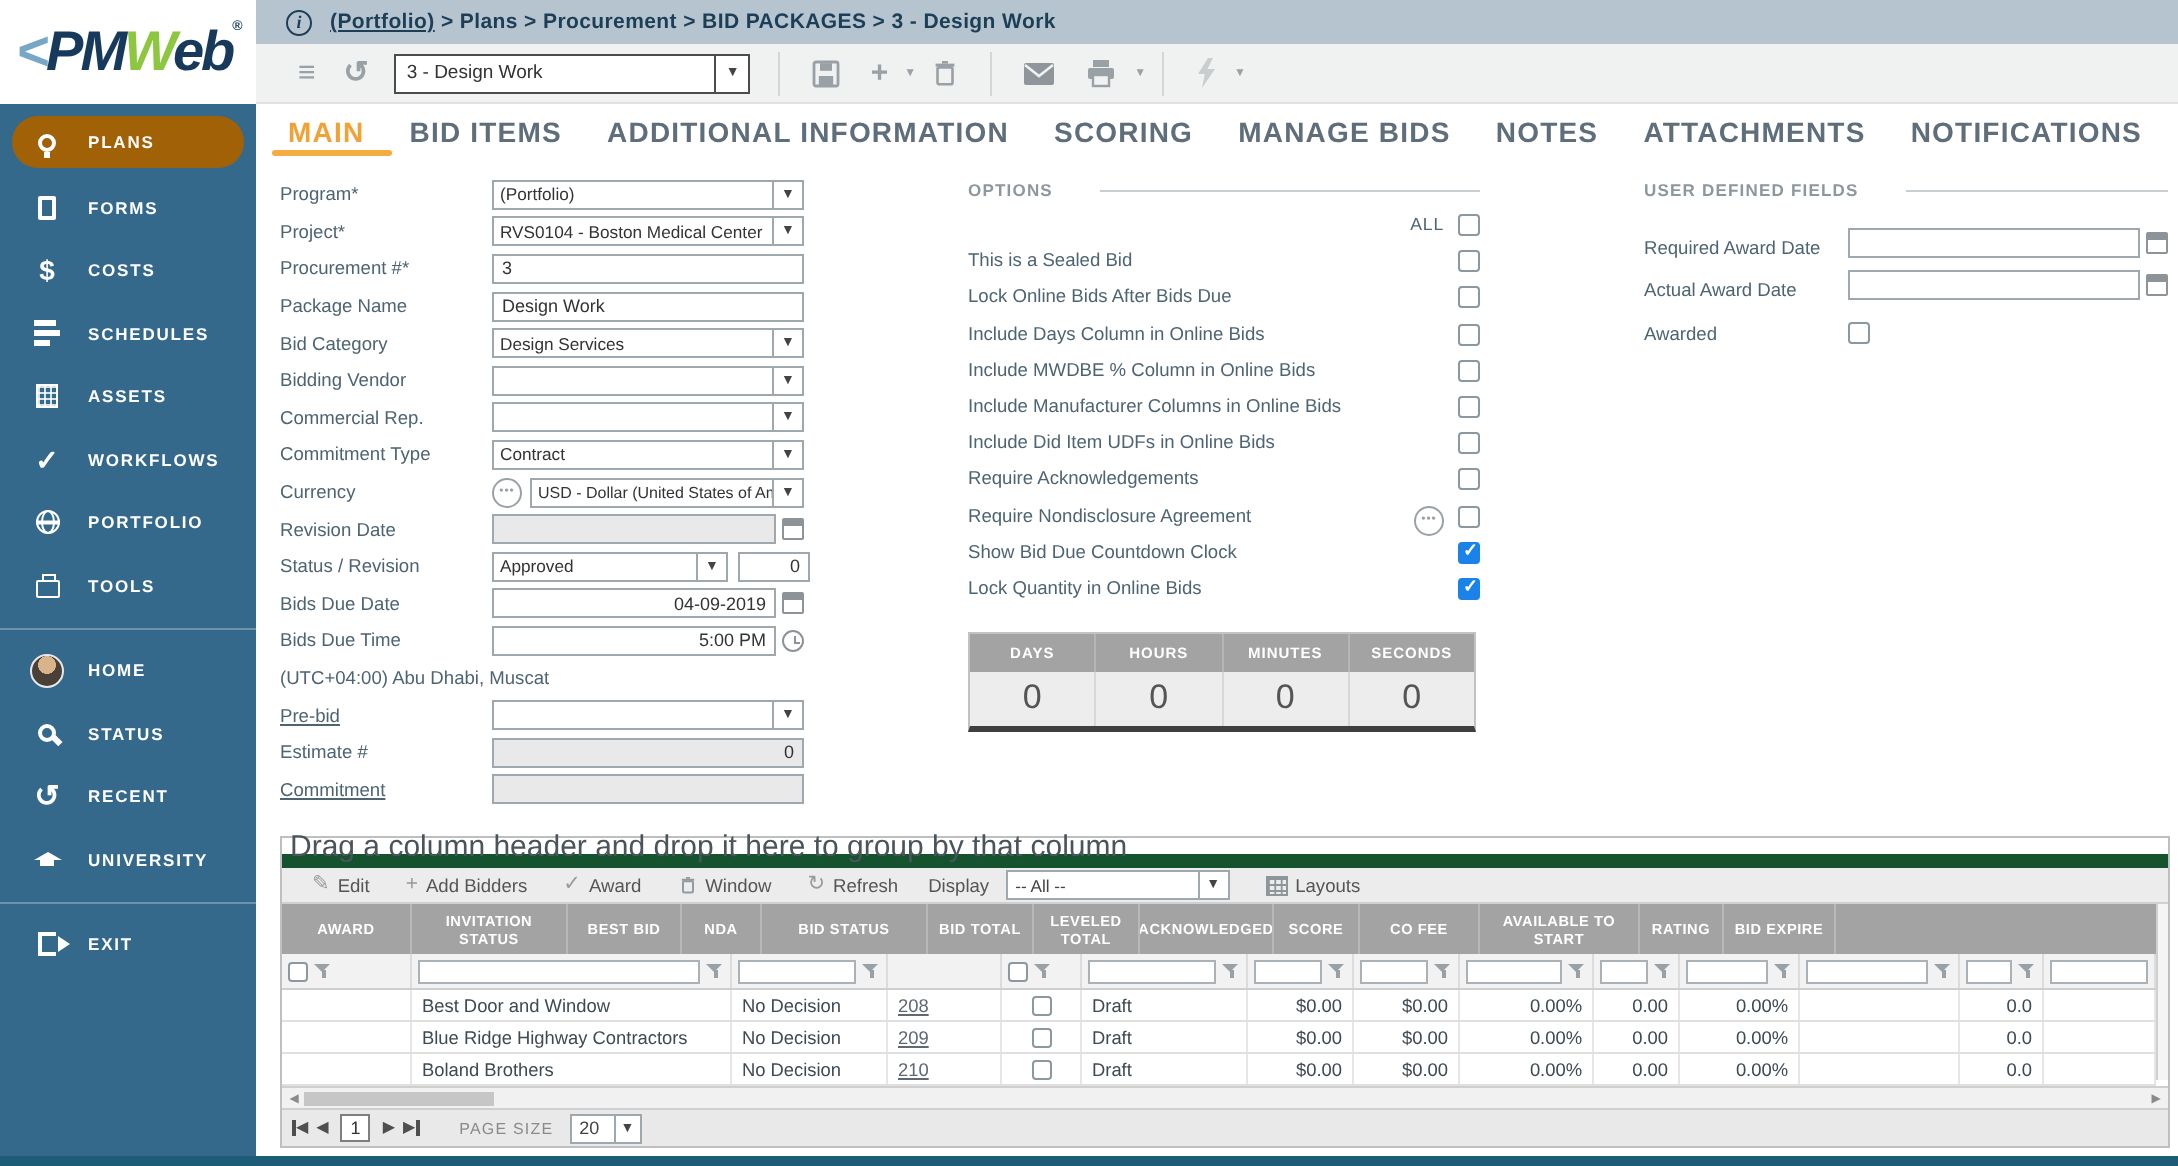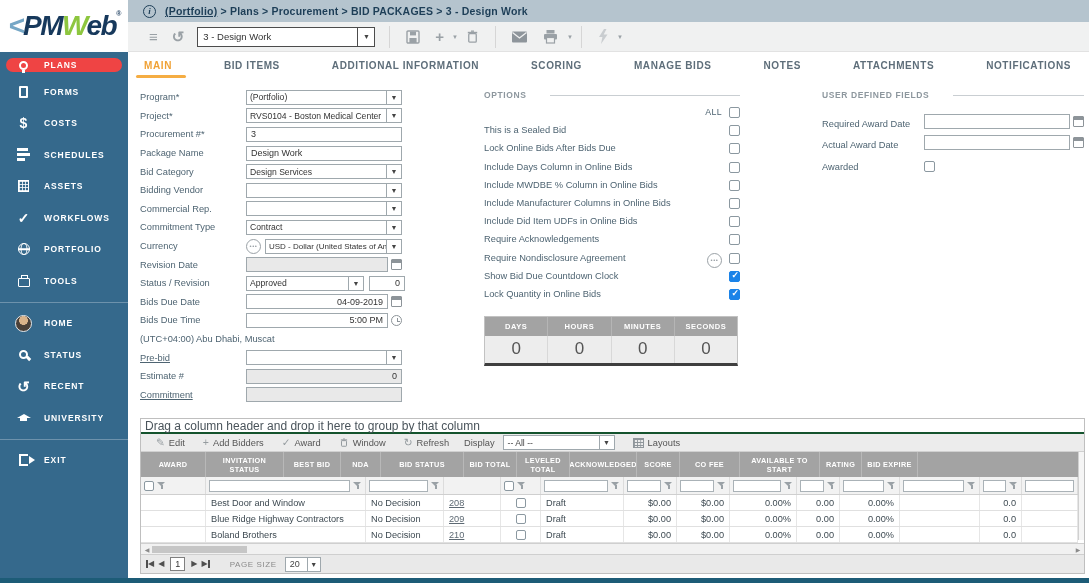--- a/index.html
+++ b/index.html
@@ -22,21 +22,21 @@
 .tb-sep{width:1px;height:22px;background:#d6d6d6;margin:0 8px}
 .mini-caret{font-size:6px;color:#9aa1a6;margin-left:1px}
 .rec-select{width:178px;height:20px;background:#fff;border:1px solid #4c4c4c;display:flex;align-items:center;font-size:9.5px;color:#333;margin:0 6px}
 .rec-select .stext{flex:1;padding:0 5px;white-space:nowrap;overflow:hidden}
 .rec-select .rcaret{width:17px;height:100%;border-left:1px solid #4c4c4c;display:flex;align-items:center;justify-content:center;font-size:7px;color:#444;flex:none}
 
 
 .sidebar{position:absolute;left:0;top:52px;width:128px;bottom:5px;background:#35698c;padding-top:6px;z-index:5}
 .side-item{height:31.5px;display:flex;align-items:center;padding-left:15px;gap:12px;color:#fff}
 .side-item .lbl{font-size:8.5px;letter-spacing:.9px;font-weight:700;color:#fff;white-space:nowrap}
-.side-item.active{background:#ef4444;border-radius:14px;margin:0 6px 4px 6px;height:14px;padding-left:9px}
+.side-item.active{background:#a16207;border-radius:14px;margin:0 6px 4px 6px;height:26px;padding-left:9px}
 .side-div{height:1px;background:rgba(255,255,255,.28);margin:5px 0}
 .sico{width:17px;display:flex;justify-content:center;align-items:center;color:#fff;flex:none}
 .bulb{width:9px;height:9px;border:2px solid #fff;border-radius:50%;position:relative}
 .bulb::after{content:"";position:absolute;left:1px;bottom:-5px;width:3px;height:3px;background:#fff}
 .doc{width:9px;height:12px;border:2px solid #fff;border-radius:1px}
 .dollar{font-size:14px;font-weight:bold;font-style:normal}
 .gantt{display:flex;flex-direction:column;gap:2px}
 .gantt i{display:block;height:3px;background:#fff}
 .gantt i:nth-child(1){width:11px}.gantt i:nth-child(2){width:13px}.gantt i:nth-child(3){width:8px}
 .bldg{width:11px;height:12px;border:1.5px solid #fff;background-image:linear-gradient(rgba(255,255,255,.8) 1px,transparent 1px),linear-gradient(90deg,rgba(255,255,255,.8) 1px,transparent 1px);background-size:3px 3px}
@@ -52,21 +52,21 @@
 .hist{font-size:15px;font-weight:bold;font-style:normal;line-height:1}
 .cap{position:relative;width:14px;height:8px}
 .cap::before{content:"";position:absolute;left:0;top:0;border-left:7px solid transparent;border-right:7px solid transparent;border-bottom:4px solid #fff}
 .cap::after{content:"";position:absolute;left:3.5px;top:4.5px;width:7px;height:3px;background:#fff}
 .exit-ic{width:9px;height:12px;border:2px solid #fff;border-right:none;position:relative}
 .exit-ic::after{content:"";position:absolute;right:-7px;top:50%;transform:translateY(-50%);border-top:4px solid transparent;border-bottom:4px solid transparent;border-left:6px solid #fff}
 
 
 .content{position:absolute;left:128px;top:52px;right:0;bottom:5px;background:#fff}
 .tabs{position:absolute;left:140px;top:52px;right:14px;height:27px;display:flex;align-items:center;justify-content:space-between}
-.tab{font-size:10px;font-weight:700;letter-spacing:.6px;color:#5e6e7a;height:100%;display:flex;align-items:center;position:relative;padding:0 4px;white-space:nowrap}
+.tab{font-size:14px;font-weight:700;letter-spacing:.6px;color:#5e6e7a;height:100%;display:flex;align-items:center;position:relative;padding:0 4px;white-space:nowrap}
 .tab.active{color:#f0a236}
 .tab.active::after{content:"";position:absolute;left:-4px;right:-10px;bottom:1px;height:3px;background:#f5ad43;border-radius:2px}
 
 
 .fcol1{position:absolute;left:140px;top:88px;width:262px}
 .frow{display:flex;align-items:center;height:18.6px}
 .flabel{width:106px;font-size:9.3px;color:#4e6472;flex:none;white-space:nowrap}
 .flabel.link{text-decoration:underline}
 .fctrl{flex:1;display:flex;align-items:center;position:relative;height:15px;min-width:0}
 .inp{flex:1;height:15px;border:1px solid #9fa8ad;background:#fff;font-size:9px;color:#333;display:flex;align-items:center;padding:0 4px;min-width:0;white-space:nowrap;overflow:hidden}
@@ -110,21 +110,21 @@
 .cvals .cc{flex:1;text-align:center;font-size:17px;color:#555;padding:3px 0 4px;border-right:1px solid #d8d8d8}
 .cvals .cc:last-child{border-right:none}
 
 
 .fcol3{position:absolute;left:822px;top:88px;width:262px}
 .frow3{display:flex;align-items:flex-end;height:21.5px}
 .flabel3{width:102px;font-size:9.3px;color:#4e6472;flex:none;white-space:nowrap}
 
 
 .grid{position:absolute;left:140px;top:418px;width:945px;border:1px solid #bfbfbf;background:#fff}
-.group-hint{height:15px;display:flex;align-items:center;padding-left:4px;font-size:12px;color:#4a545b;border-bottom:2px solid #14532d}
+.group-hint{height:15px;display:flex;align-items:center;padding-left:4px;font-size:15px;color:#4a545b;border-bottom:7px solid #14532d}
 .gtoolbar{height:18px;background:#ececec;display:flex;align-items:center;padding-left:6px;border-bottom:1px solid #d0d0d0;font-size:9.3px;color:#555}
 .gtb-btn{display:flex;align-items:center;gap:4px;padding:0 9px;color:#555;white-space:nowrap}
 .gtb-ico{color:#949b9f;font-size:10.5px;line-height:1;display:flex;align-items:center}
 .disp-lbl{margin-left:6px;color:#555}
 .disp-select{width:112px;height:15px;border:1px solid #9fa8ad;background:#fff;display:flex;align-items:center;font-size:8.6px;color:#444;margin-left:8px}
 .disp-select .stext{flex:1;padding:0 4px}
 .disp-select .scaret{width:15px;height:100%;border-left:1px solid #9fa8ad;display:flex;align-items:center;justify-content:center;font-size:7px;color:#444}
 .layouts-btn{margin-left:18px;display:flex;gap:4px;align-items:center;color:#555}
 .lay-ico{width:11px;height:10px;border:1px solid #8f969b;background-image:linear-gradient(#8f969b 1px,transparent 1px),linear-gradient(90deg,#8f969b 1px,transparent 1px);background-size:3.2px 3px}
 .ghead{display:flex;background:#a3a3a3}

